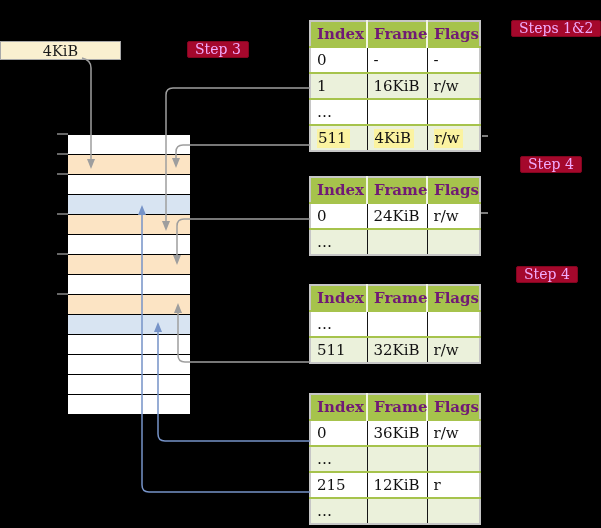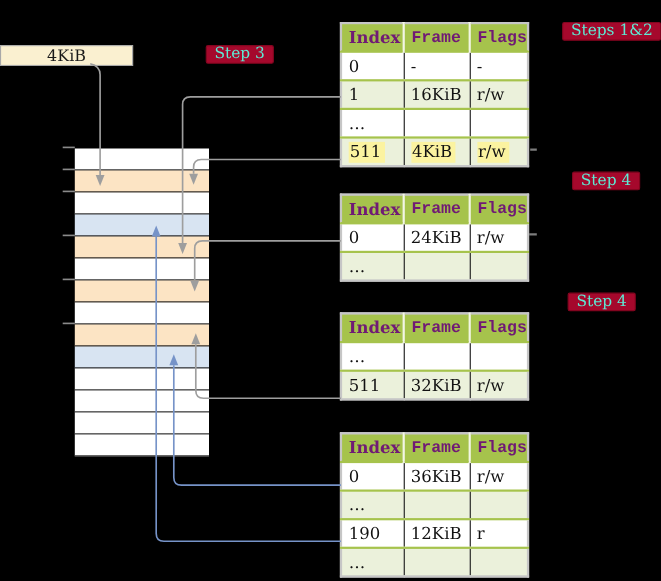--- a/index.html
+++ b/index.html
@@ -11,21 +11,21 @@
   
   .cr3-box {
     position:absolute; left:0; top:41; left:0px; top:41px;
     width:119px; height:17px; background:#FAF0D0;
     border:1px solid #A8A8A8;
     display:flex; align-items:center; justify-content:center;
     font-size:14.5px; color:#1a1a1a;
   }
   
   .step-label {
-    position:absolute; background:#A5082C; color:#5eead4;
+    position:absolute; background:#A5082C; color:#f0abfc;
     border:1px solid #83051F; border-radius:2px;
     font-size:14px; line-height:15px; padding:0 7px;
     white-space:nowrap;
   }
   .step0   { left:187px; top:41px; }
   .steps12 { left:511px; top:20px; }
   .step3   { left:520px; top:156px; }
   .step4   { left:516px; top:266px; }
   
   .memory-column {
@@ -44,21 +44,21 @@
     font-size:15px; color:#111;
   }
   table.pt col.c-index { width:57px; }
   table.pt col.c-frame { width:60px; }
   table.pt col.c-flags { width:53px; }
   .pt-1 { top:20px; }  .pt-2 { top:176px; }  .pt-3 { top:284px; }  .pt-4 { top:393px; }
   table.pt th {
     background:#A6C34C; color:#701a75; font-weight:bold;
     height:24px; text-align:left; padding:0 0 0 6px; font-size:15px;
   }
-  table.pt th + th { border-left:2px solid #F2F6E4;font-family:Liberation Mono, monospace; }
+  table.pt th + th { border-left:2px solid #F2F6E4; }
   table.pt td {
     height:24px; padding:0 0 0 6px;
     border-top:2px solid #A6C34C;
   }
   table.pt td + td { border-left:1.5px solid #161616; }
   table.pt tr.alt td { background:#EBF1DB; }
   .hl { background:#FBF3A0; padding:0 3px 1px 1px; }
   
   svg.overlay {
     position:absolute; left:0; top:0; width:601px; height:528px;
@@ -201,21 +201,21 @@
     <td>0</td>
     <td>36KiB</td>
     <td>r/w</td>
   </tr>
   <tr class="alt">
     <td>…</td>
     <td></td>
     <td></td>
   </tr>
   <tr>
-    <td>190</td>
+    <td>215</td>
     <td>12KiB</td>
     <td>r</td>
   </tr>
   <tr class="alt">
     <td>…</td>
     <td></td>
     <td></td>
   </tr>
 </tbody>
   </table>

